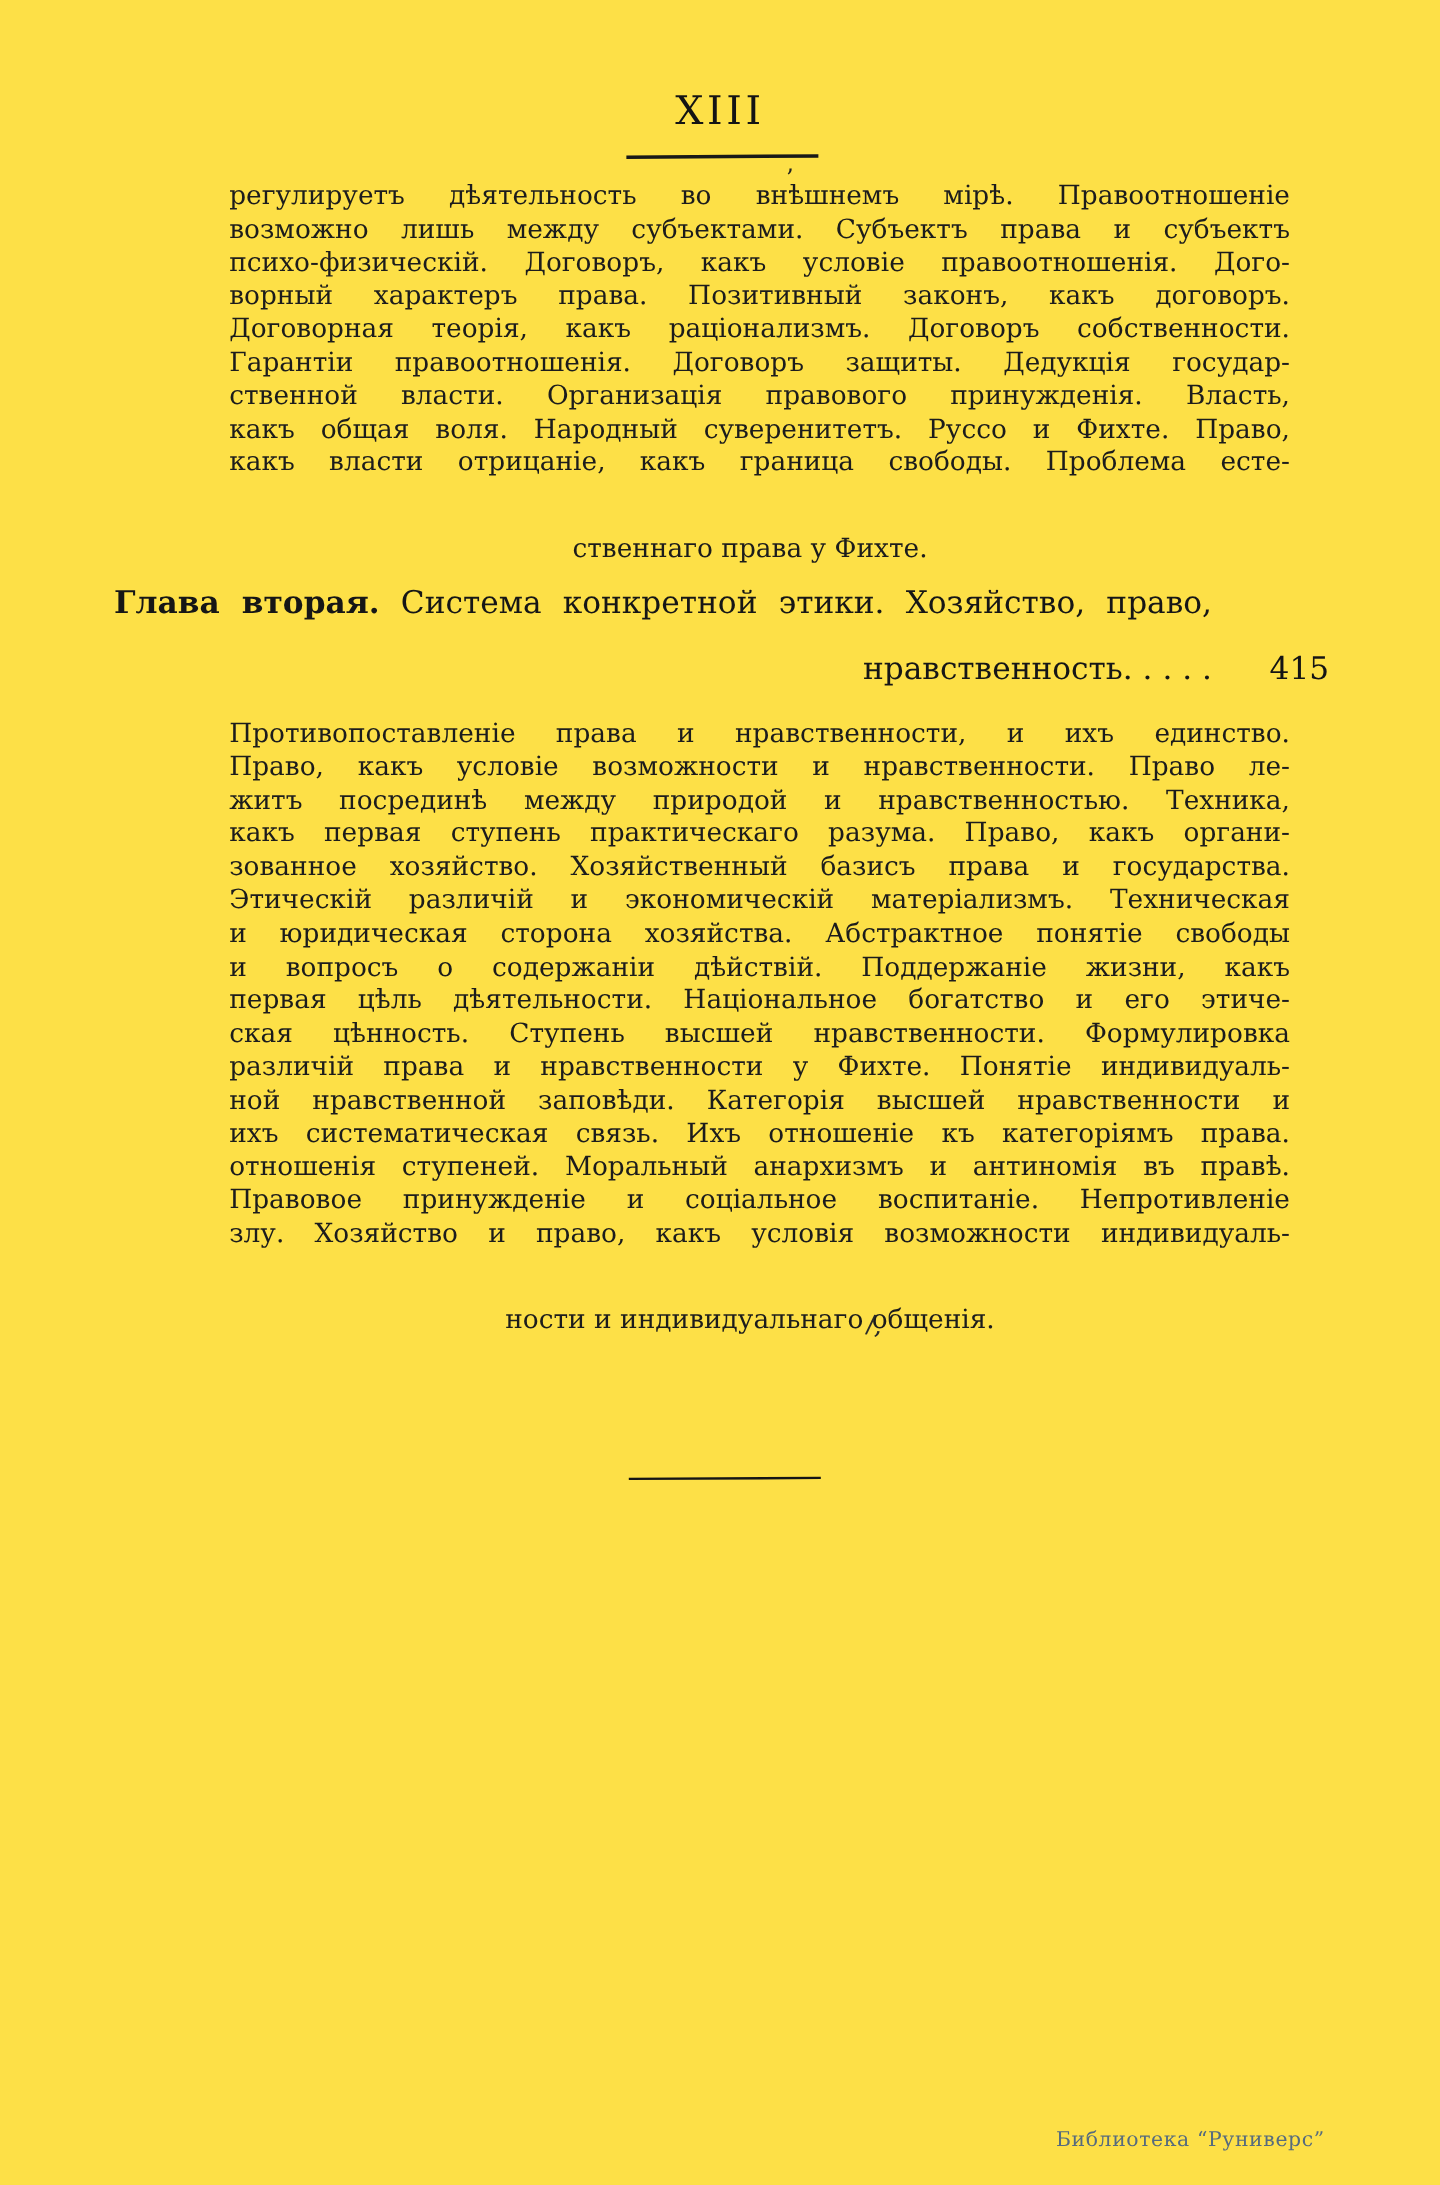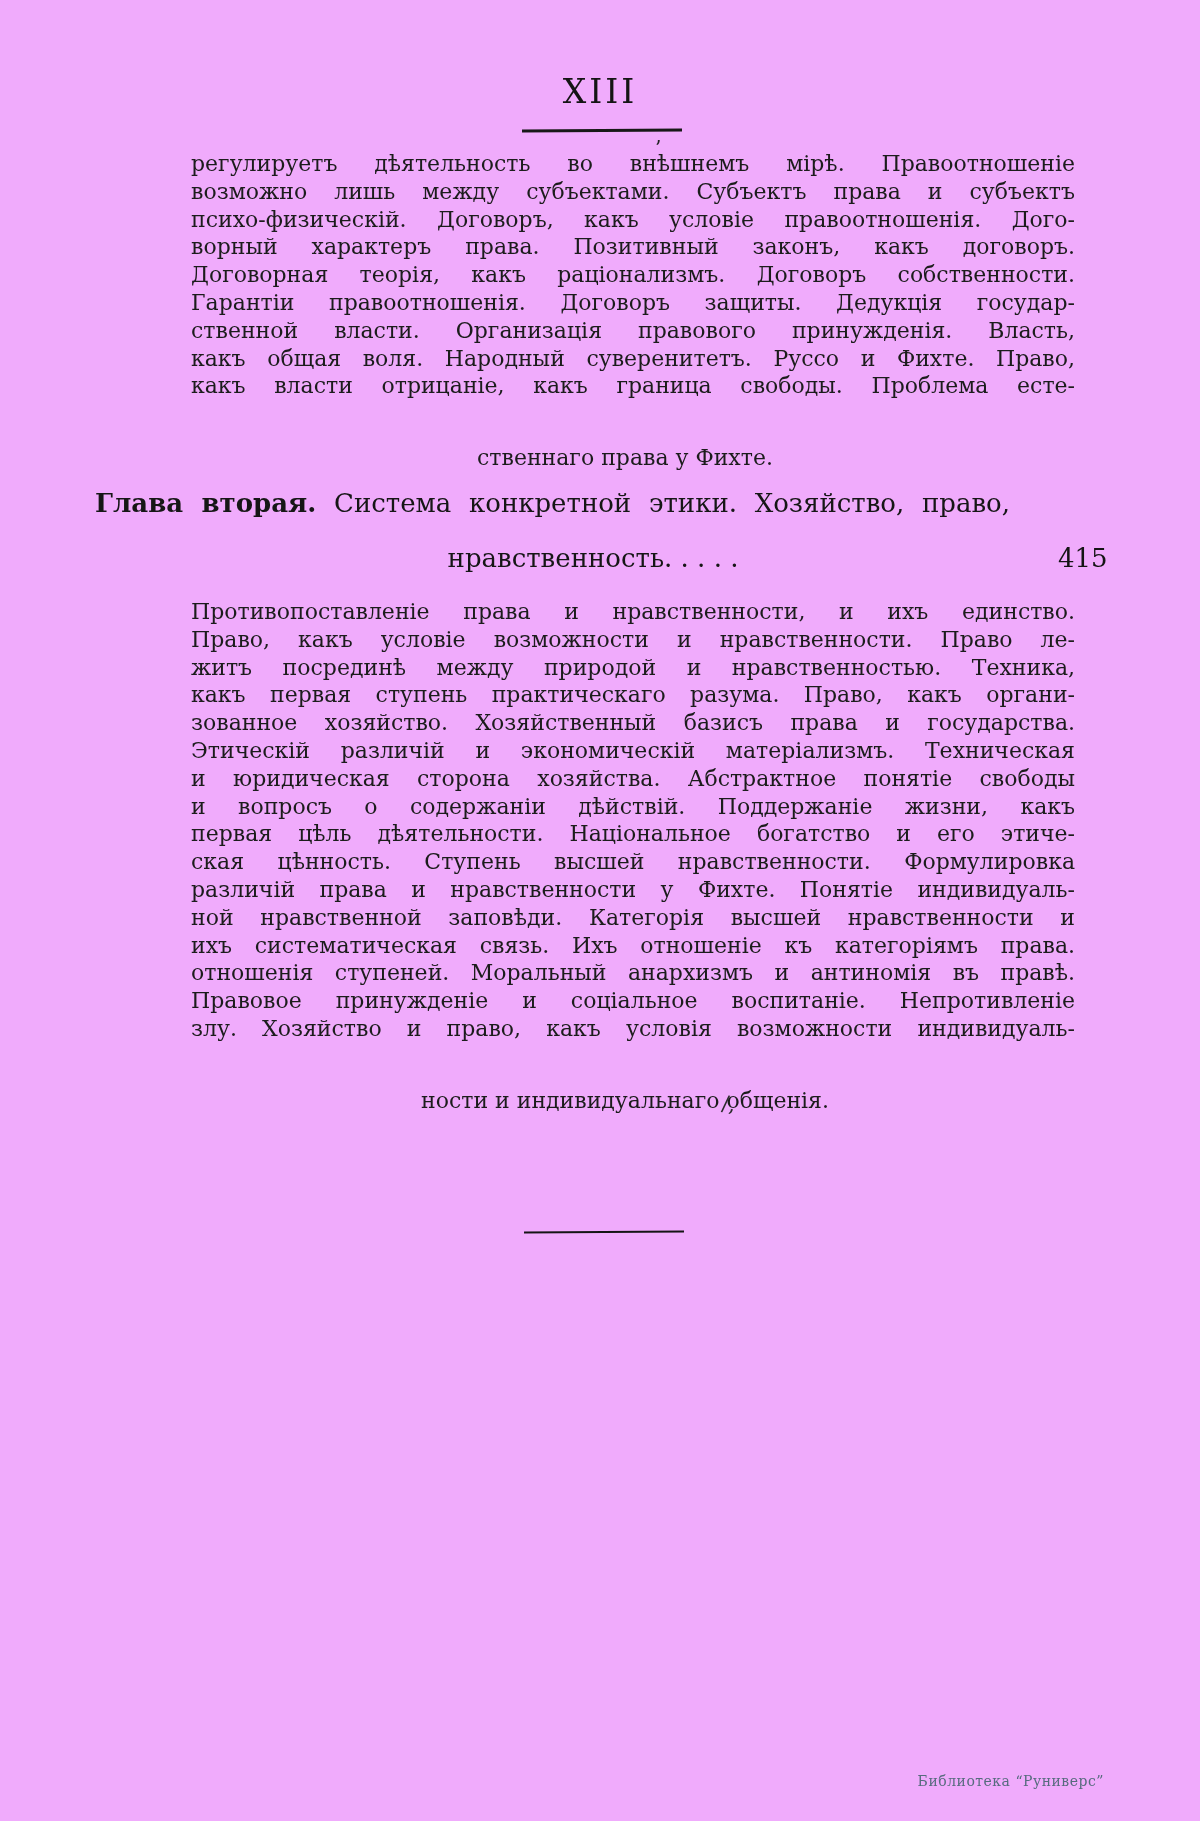--- a/index.html
+++ b/index.html
@@ -1,20 +1,20 @@
 <!DOCTYPE html>
 <html><head>
 <meta charset="utf-8">
 <style>
   html,body{margin:0;padding:0;background:#e8e8e4;}
   .page{
     position:relative;
     width:1200px;height:1821px;
     margin:0 auto;
-    background:#f0abfc;
+    background:#fde047;
     color:#1b1b1b;
     font-family:"DejaVu Serif","Liberation Serif",serif;
     overflow:hidden;
   }
   .roman-head{
     position:absolute;top:72px;left:0;width:1200px;
     text-align:center;
     font-size:33px;letter-spacing:3px;
     color:#141414;
   }
@@ -53,41 +53,41 @@
     font-size:26px;line-height:34px;color:#161616;
   }
   .chapter-line1{
     text-align:justify;
     text-align-last:justify;
   }
   .chapter-label{font-weight:bold;}
   .chapter-line2{
     margin-top:21px;
     padding-left:81px;
-    text-align:center;
+    text-align:right;
   }
   .chapter-pageref{
     position:absolute;
     left:963px;top:55px;
     font-size:26px;color:#141414;
   }
   .stray-mark{
     position:absolute;top:1092px;left:722px;
     font-size:21px;color:#2a2a2a;
     transform:rotate(8deg);
   }
   .separator-rule{
     position:absolute;top:1231px;left:524px;
     width:160px;height:2px;
     background:#151515;
     transform:rotate(-0.3deg);
   }
   .footer-watermark{
     position:absolute;top:1773px;right:96px;
-    font-size:14px;
+    font-size:17px;
     color:#566b7e;
     letter-spacing:0.5px;
   }
 </style>
 </head>
 <body>
 
 <div class="page">
 
   <div class="roman-head">XIII</div>

